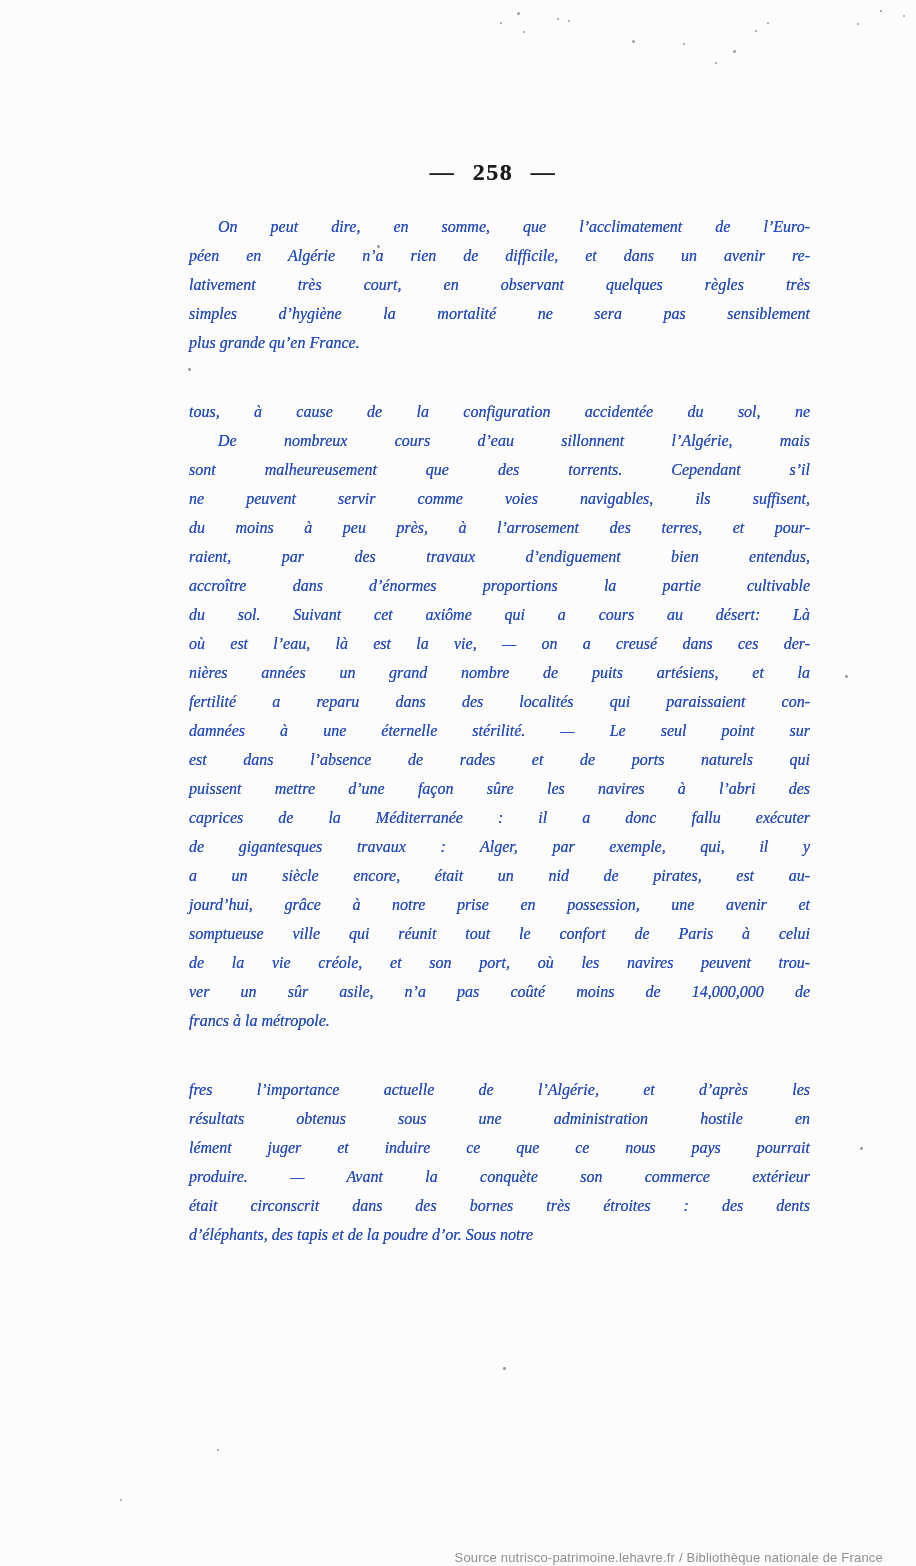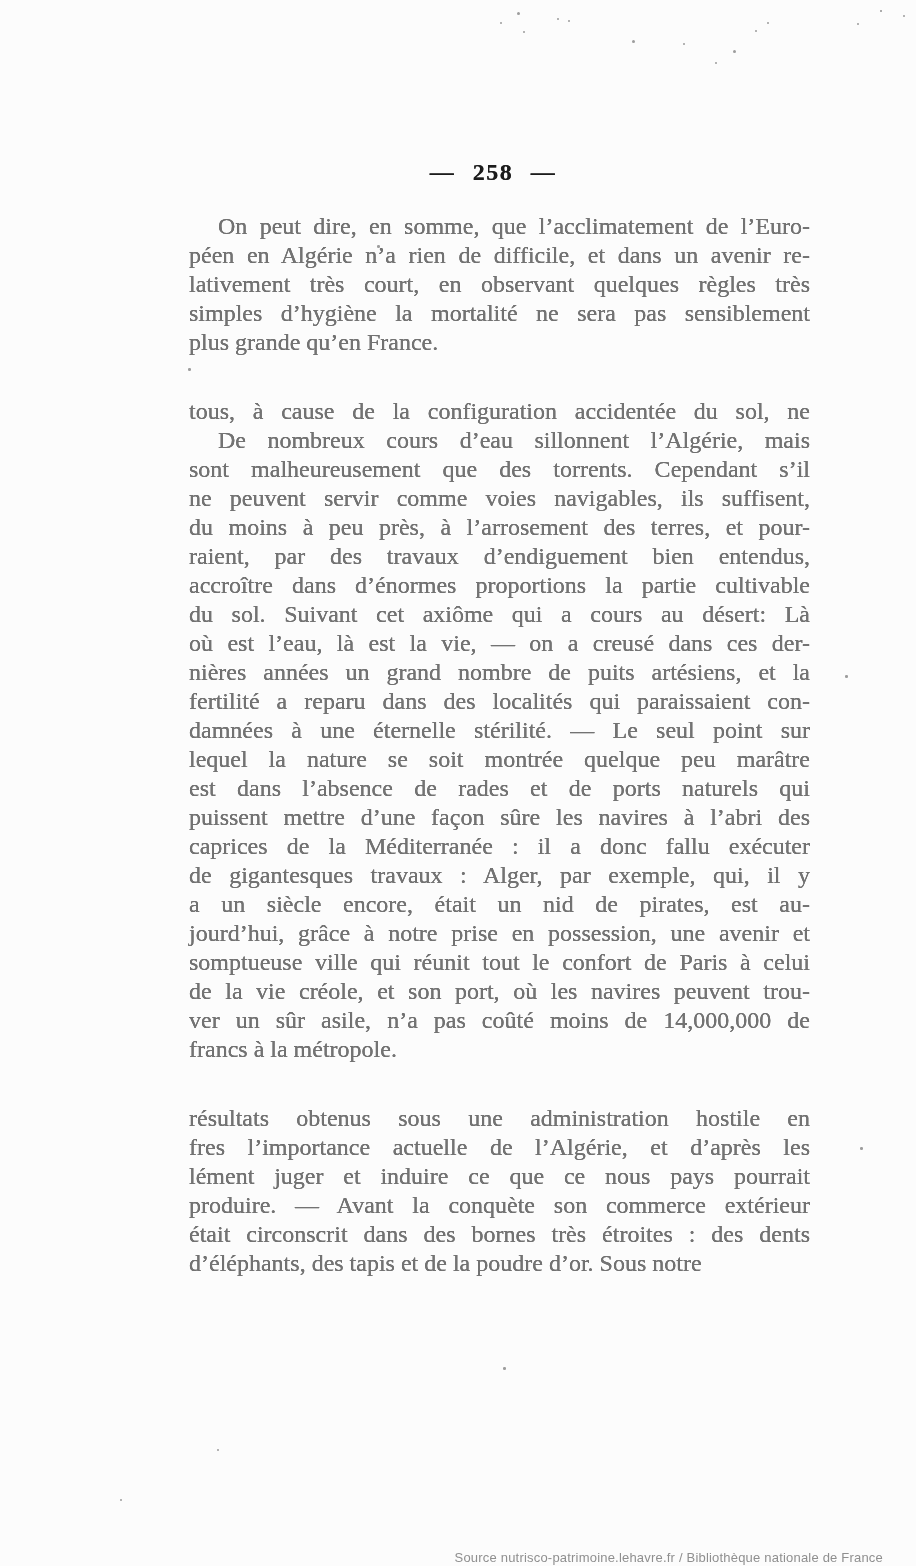--- a/index.html
+++ b/index.html
@@ -29,25 +29,26 @@
     color: #1c1c1c;
     letter-spacing: 1.5px;
     word-spacing: 10px;
     text-shadow: 0 0 0.5px rgba(25,25,25,0.8);
   }
   .text-block {
     position: absolute;
     top: 212px;
     left: 189px;
     width: 621px;
-    font-size: 24px;
+    font-size: 16px;
     line-height: 29px;
-    color: #737373;
+    color: #1d4ed8;
     text-shadow: 0 0 0.5px rgba(25,25,25,0.75);
     hyphens: none;
+    font-style: italic;
   }
   .para {
     margin: 0 0 40px 0;
     padding: 0;
   }
   .line {
     display: block;
     text-align: justify;
     text-align-last: justify;
   }
@@ -90,35 +91,34 @@
         <span class="line">sont malheureusement que des torrents. Cependant s’il</span>
         <span class="line">ne peuvent servir comme voies navigables, ils suffisent,</span>
         <span class="line">du moins à peu près, à l’arrosement des terres, et pour-</span>
         <span class="line">raient, par des travaux d’endiguement bien entendus,</span>
         <span class="line">accroître dans d’énormes proportions la partie cultivable</span>
         <span class="line">du sol. Suivant cet axiôme qui a cours au désert: Là</span>
         <span class="line">où est l’eau, là est la vie, — on a creusé dans ces der-</span>
         <span class="line">nières années un grand nombre de puits artésiens, et la</span>
         <span class="line">fertilité a reparu dans des localités qui paraissaient con-</span>
         <span class="line">damnées à une éternelle stérilité. — Le seul point sur</span>
-        <span class="line">lequel la nature se soit montrée quelque peu marâtre</span>
         <span class="line">est dans l’absence de rades et de ports naturels qui</span>
         <span class="line">puissent mettre d’une façon sûre les navires à l’abri des</span>
         <span class="line">caprices de la Méditerranée : il a donc fallu exécuter</span>
         <span class="line">de gigantesques travaux : Alger, par exemple, qui, il y</span>
         <span class="line">a un siècle encore, était un nid de pirates, est au-</span>
         <span class="line">jourd’hui, grâce à notre prise en possession, une avenir et</span>
         <span class="line">somptueuse ville qui réunit tout le confort de Paris à celui</span>
         <span class="line">de la vie créole, et son port, où les navires peuvent trou-</span>
         <span class="line">ver un sûr asile, n’a pas coûté moins de 14,000,000 de</span>
         <span class="line plain">francs à la métropole.</span>
       </p>
       <p class="para">
+        <span class="line">fres l’importance actuelle de l’Algérie, et d’après les</span>
         <span class="line">résultats obtenus sous une administration hostile en</span>
-        <span class="line">fres l’importance actuelle de l’Algérie, et d’après les</span>
         <span class="line">lément juger et induire ce que ce nous pays pourrait</span>
         <span class="line">produire. — Avant la conquète son commerce extérieur</span>
         <span class="line">était circonscrit dans des bornes très étroites : des dents</span>
         <span class="line plain">d’éléphants, des tapis et de la poudre d’or. Sous notre</span>
       </p>
     </div>
 
   <div class="footer">Source nutrisco-patrimoine.lehavre.fr / Bibliothèque nationale de France</div>
 <div class="speck" style="left: 517px; top: 12px; width: 3px; height: 3px;"></div>
     <div class="speck" style="left: 557px; top: 18px; width: 2px; height: 2px;"></div>

